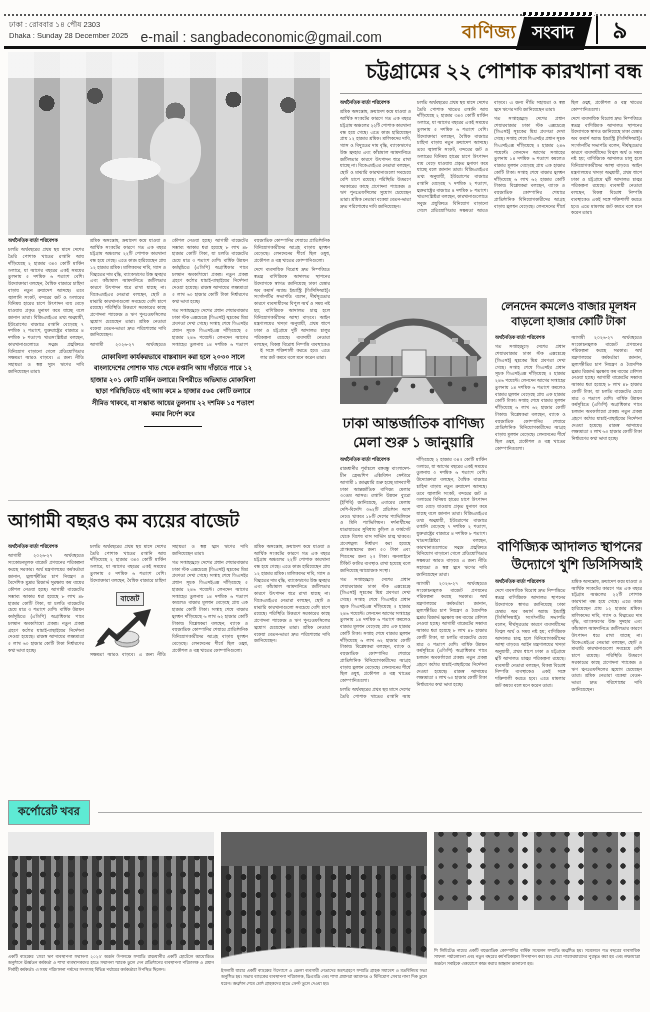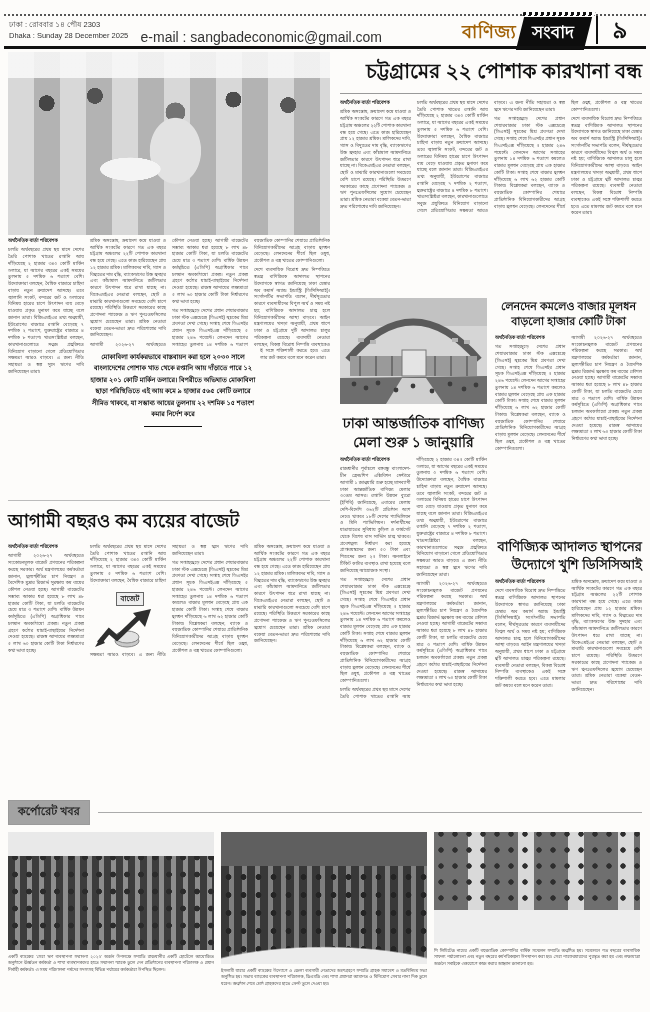--- a/index.html
+++ b/index.html
@@ -73,21 +73,21 @@
   .headline-fair{font-size:14px;font-weight:800;text-align:center;line-height:1.35;padding:6px 0 4px;}
   .fair-body{height:336px;}
   .headline-market{font-size:11px;font-weight:800;text-align:center;line-height:1.4;padding:1px 0 4px;}
   .market-body{height:198px;}
   .headline-court{font-size:13px;font-weight:800;text-align:right;line-height:1.4;padding:6px 0 4px;}
   .court-body{height:168px;}
 
   
   .corp{position:absolute;left:8px;top:800px;width:634px;}
   .corp-header{display:flex;align-items:center;gap:8px;}
-  .corp-label{background:#a3a3a3;border:1px solid #9a9a9a;font-size:11px;font-weight:700;
+  .corp-label{background:#5eead4;border:1px solid #9a9a9a;font-size:11px;font-weight:700;
     padding:2px 9px;color:#222;}
   .corp-line{flex:1;height:1px;background:#aaa;}
   .corp-photos{display:flex;gap:7px;margin-top:7px;align-items:flex-start;}
   .corp-cell{width:206px;}
   .corp-photo{width:100%;filter:grayscale(1);}
   .cp1{height:118px;background:
       linear-gradient(180deg,#e9e9e9 0 20%, transparent 20%),
       repeating-radial-gradient(circle, #2b2b2b 0 2.6px, transparent 3.2px 100%) 0 0 / 14px 17px,
       repeating-linear-gradient(90deg,#3c3c3c 0 7px,#8d8d8d 7px 12px),
       linear-gradient(180deg,#c9c9c9,#dadada);}

